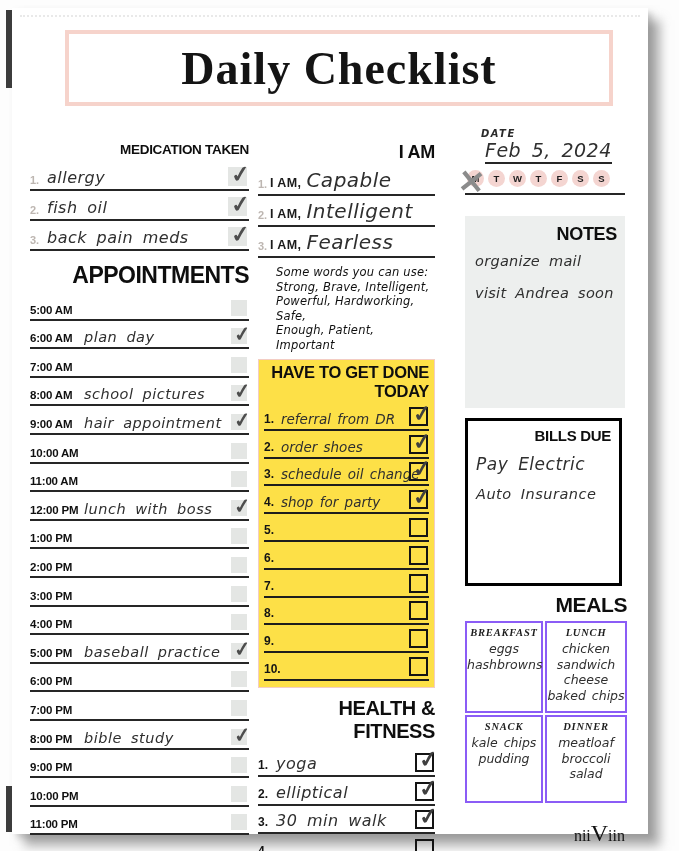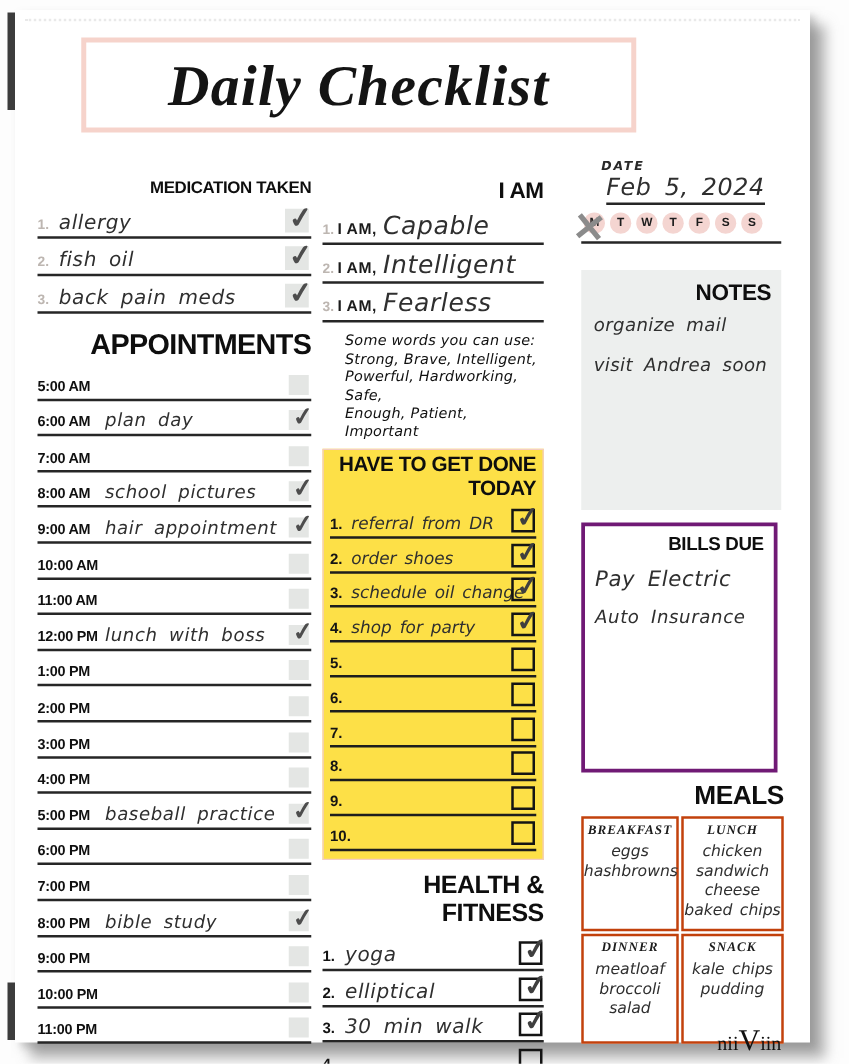--- a/index.html
+++ b/index.html
@@ -7,22 +7,22 @@
   .page { position:relative; width:679px; height:851px; }
 
   
   .pad { position:absolute; left:12px; top:8px; width:636px; height:826px; background:#ffffff;
          box-shadow: 12px 12px 10px rgba(110,110,110,.55), 4px 4px 6px rgba(130,130,130,.35); }
   .edge-top { position:absolute; left:-6px; top:2px; width:6px; height:78px; background:#3c3c3c; }
   .edge-bottom { position:absolute; left:-6px; bottom:2px; width:6px; height:46px; background:#3c3c3c; }
   .perforation { position:absolute; top:7px; left:8px; right:8px; border-top:2px dotted #e9e9e9; }
 
   
-  .title-box { position:absolute; left:53px; top:22px; width:444px; height:76px;
-               border:4px solid #f6d3cb; display:flex; align-items:center; justify-content:center;font-style:italic; }
+  .title-box { position:absolute; left:53px; top:22px; width:548px; height:76px;
+               border:4px solid #f6d3cb; display:flex; align-items:center; justify-content:center; }
   .title-box h1 { font-family:"Liberation Serif", serif; font-weight:700; font-size:46px; color:#141414; letter-spacing:1px; }
 
   
   .sec-head { font-weight:800; color:#0e0e0e; text-align:right; letter-spacing:-.3px; }
   .hand { font-family:"DejaVu Sans", sans-serif; font-style:italic; color:#2f2f2f; letter-spacing:.5px; word-spacing:4px; white-space:nowrap; }
   .num-gray { color:#bdb6b1; font-size:11px; font-weight:700; }
   .num-black { color:#141414; font-size:12px; font-weight:800; }
   .mark { position:absolute; font-weight:700; color:#4d4d4d; pointer-events:none; }
 
   
@@ -73,28 +73,28 @@
   .date-label { font-size:10px; font-weight:600; color:#2a2a2a; font-family:"DejaVu Sans", sans-serif; font-style:italic; letter-spacing:1.5px; margin-left:16px; }
   .date-value { font-size:19px; margin-left:20px; border-bottom:2px solid #262626; display:inline-block; min-width:122px; padding-bottom:1px; }
   .days { display:flex; gap:4px; margin:6px 0 0 2px; height:22px; }
   .day-circle { position:relative; width:17px; height:17px; border-radius:50%; background:#f4d5d1; display:flex; align-items:center; justify-content:center; }
   .day-circle .letter { font-size:9.5px; font-weight:800; color:#1d1d1d; }
   .day-circle .mark { left:-9px; top:-7px; font-size:32px; color:#8b8b8b; transform:rotate(6deg); }
   .days-line { border-bottom:2.5px solid #262626; margin-top:1px; width:160px; }
   .notes-box { margin-top:21px; width:160px; height:192px; background:#edefee; padding:8px 8px 0; }
   .notes-head { font-size:18px; margin-bottom:8px; }
   .notes-box .hand { display:block; font-size:14.5px; margin:0 0 16px 2px; letter-spacing:.3px; }
-  .bills-box { margin-top:10px; width:157px; height:200px; border:3px solid #701a75; background:#fff; padding:6px 8px 0; }
+  .bills-box { margin-top:10px; width:157px; height:168px; border:3px solid #000000; background:#fff; padding:6px 8px 0; }
   .bills-head { font-size:15px; margin-bottom:10px; }
   .bills-box .hand { display:block; margin-bottom:12px; }
   .bills-l1 { font-size:17px; }
   .bills-l2 { font-size:14.5px; }
   .meals-head { font-size:21px; margin:7px 0 4px; letter-spacing:-.4px; }
   .meals-grid { display:grid; grid-template-columns:78px 82px; grid-template-rows:92px 88px; gap:2px; }
-  .meal-box { border:2px solid #c2410c; background:#fff; text-align:center; padding-top:4px; }
+  .meal-box { border:2px solid #8b5cf6; background:#fff; text-align:center; padding-top:4px; }
   .meal-label { font-family:"Liberation Serif", serif; font-style:italic; font-weight:600; font-size:10.5px; letter-spacing:.8px; color:#1c1c1c; margin-bottom:3px; }
   .meal-box .hand { display:block; font-size:12.5px; line-height:15.5px; white-space:nowrap; letter-spacing:0; word-spacing:2px; }
   .brand { position:absolute; right:2px; top:692px; font-family:"Liberation Serif", serif; color:#111; }
   .brand .small { font-size:16px; }
   .brand .big { font-size:24px; }
 </style>
 </head>
 <body>
 
 <div class="page">
@@ -449,33 +449,33 @@
           <span class="hand"></span>
         </div>
         <div class="meal-box">
           <div class="meal-label">LUNCH</div>
           <span class="hand">chicken</span>
           <span class="hand">sandwich</span>
           <span class="hand">cheese</span>
           <span class="hand">baked chips</span>
         </div>
         <div class="meal-box">
+          <div class="meal-label">SNACK</div>
+          <span class="hand">kale chips</span>
+          <span class="hand">pudding</span>
+          <span class="hand"></span>
+          <span class="hand"></span>
+        </div>
+        <div class="meal-box">
           <div class="meal-label">DINNER</div>
           <span class="hand">meatloaf</span>
           <span class="hand">broccoli</span>
           <span class="hand">salad</span>
           <span class="hand"></span>
         </div>
-        <div class="meal-box">
-          <div class="meal-label">SNACK</div>
-          <span class="hand">kale chips</span>
-          <span class="hand">pudding</span>
-          <span class="hand"></span>
-          <span class="hand"></span>
-        </div>
       </div>
 
       <div class="brand">
         <span class="small">nii</span><span class="big">V</span><span class="small">iin</span>
       </div>
     </div>
   </div>
 </div>
 
 </body></html>

